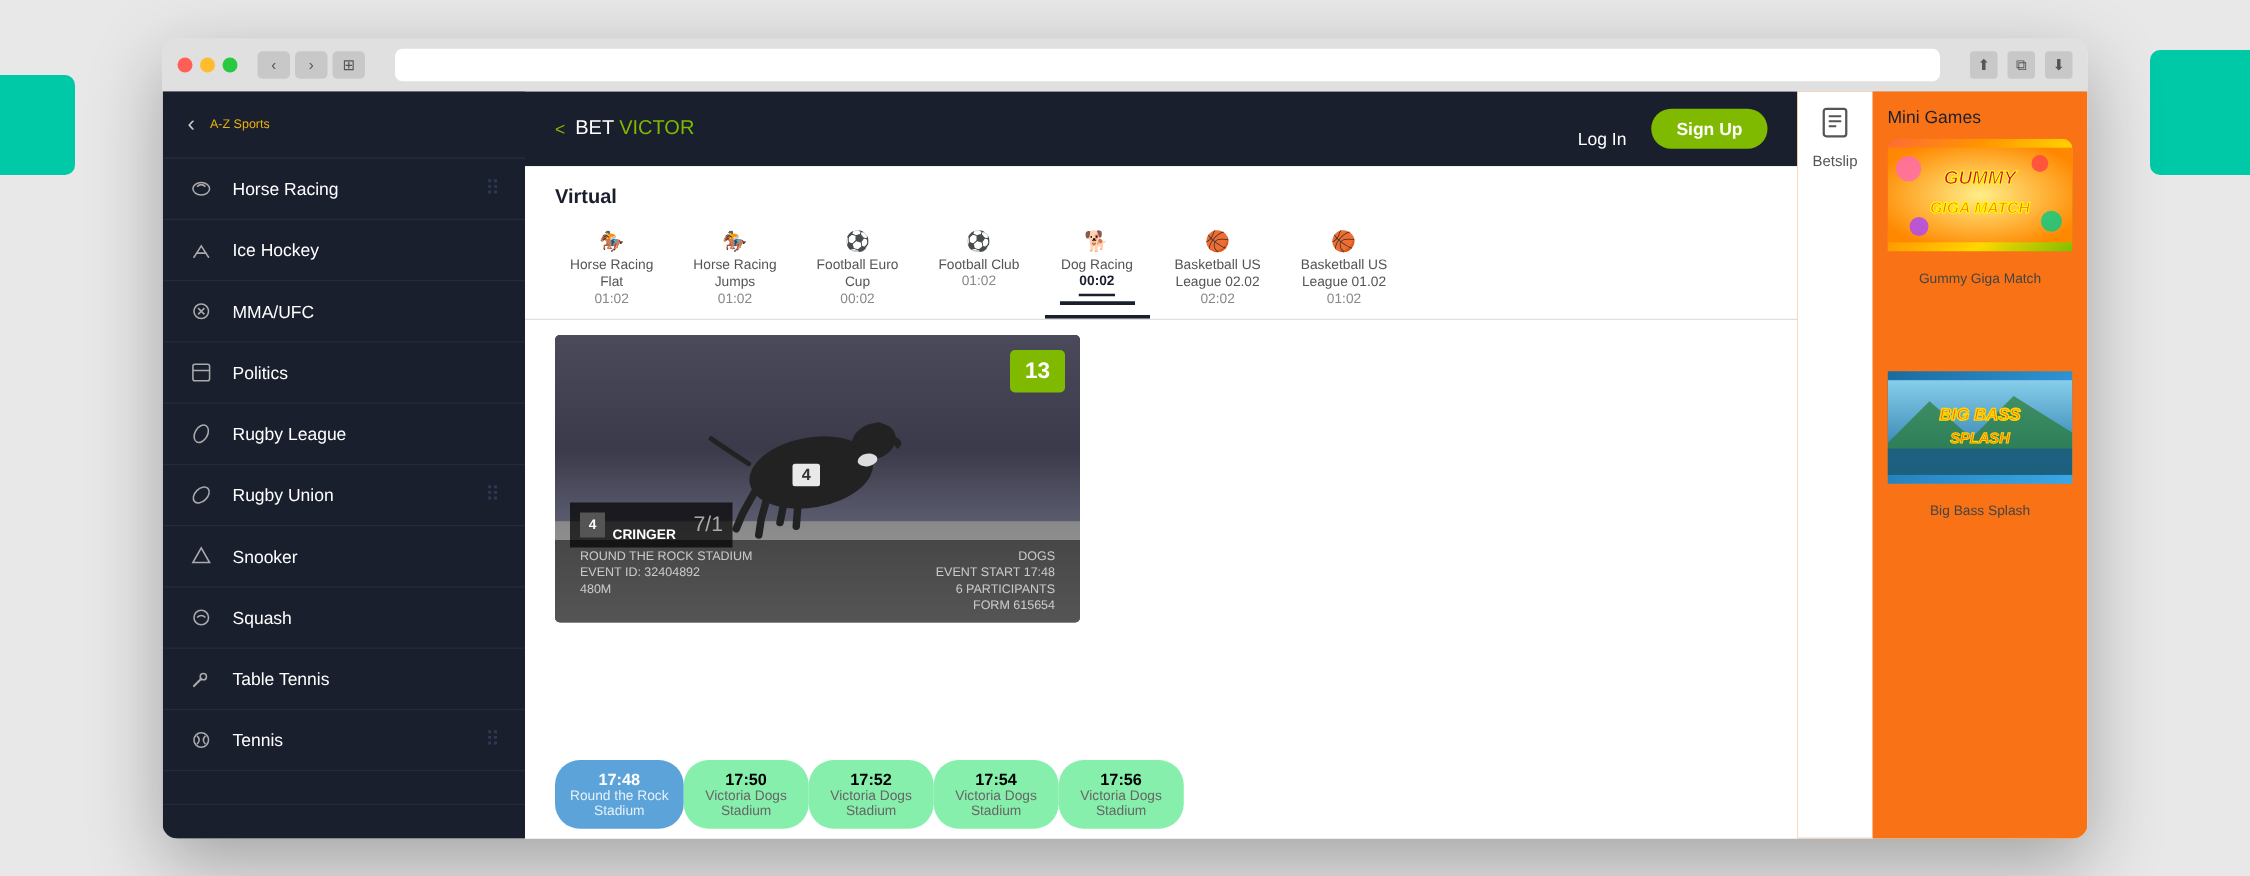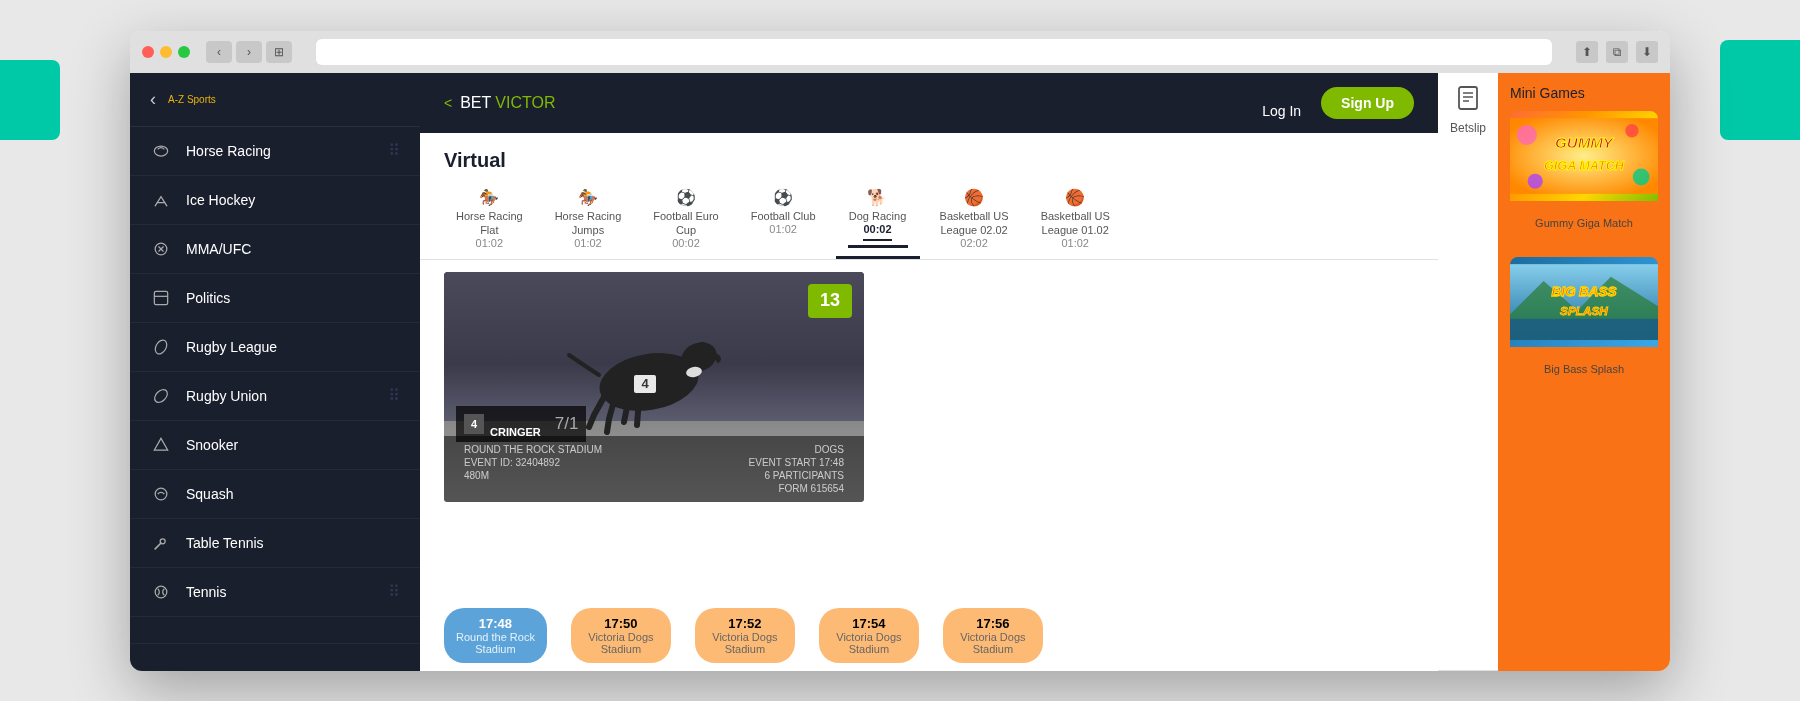--- a/index.html
+++ b/index.html
@@ -245,21 +245,21 @@
     .virtual-section {
       background: #ffffff;
       flex: 1;
       overflow: hidden;
       display: flex;
       flex-direction: column;
     }
 
     .virtual-title {
       padding: 16px 24px 8px;
-      font-size: 20px;
+      font-size: 16px;
       font-weight: 600;
       color: #1a1f2e;
     }
 
     
     .virtual-tabs {
       display: flex;
       padding: 0 24px;
       border-bottom: 1px solid #e0e0e0;
       overflow-x: auto;
@@ -384,29 +384,29 @@
     .dog-odds {
       margin-left: 8px;
       color: #aaa;
       font-size: 17px;
     }
 
     
     .race-schedule {
       display: flex;
       padding: 8px 24px;
-      gap: 24px;
+      gap: 0;
       overflow-x: auto;
     }
 
     .race-slot {
       min-width: 100px;
       padding: 8px 12px;
       border-radius: 20px;
-      background: #fdba74;
+      background: #86efac;
       text-align: center;
       cursor: pointer;
       flex-shrink: 0;
     }
 
     .race-slot.active {
       background: #5ba3d9;
       color: white;
     }
 
@@ -488,20 +488,21 @@
       overflow: hidden;
       font-style: italic;
     }
 
     .gummy-thumb {
       background: linear-gradient(135deg, #ff6b35, #ff9500, #ffd700, #7fbf00);
     }
 
     .bigbass-thumb {
       background: linear-gradient(135deg, #1a6b9e, #2a8bc8, #3aa8e8);
+      margin-top: 40px;
     }
 
     .mini-game-title {
       font-size: 11px;
       color: #444;
       text-align: center;
       padding: 16px 0;
     }
 
     

